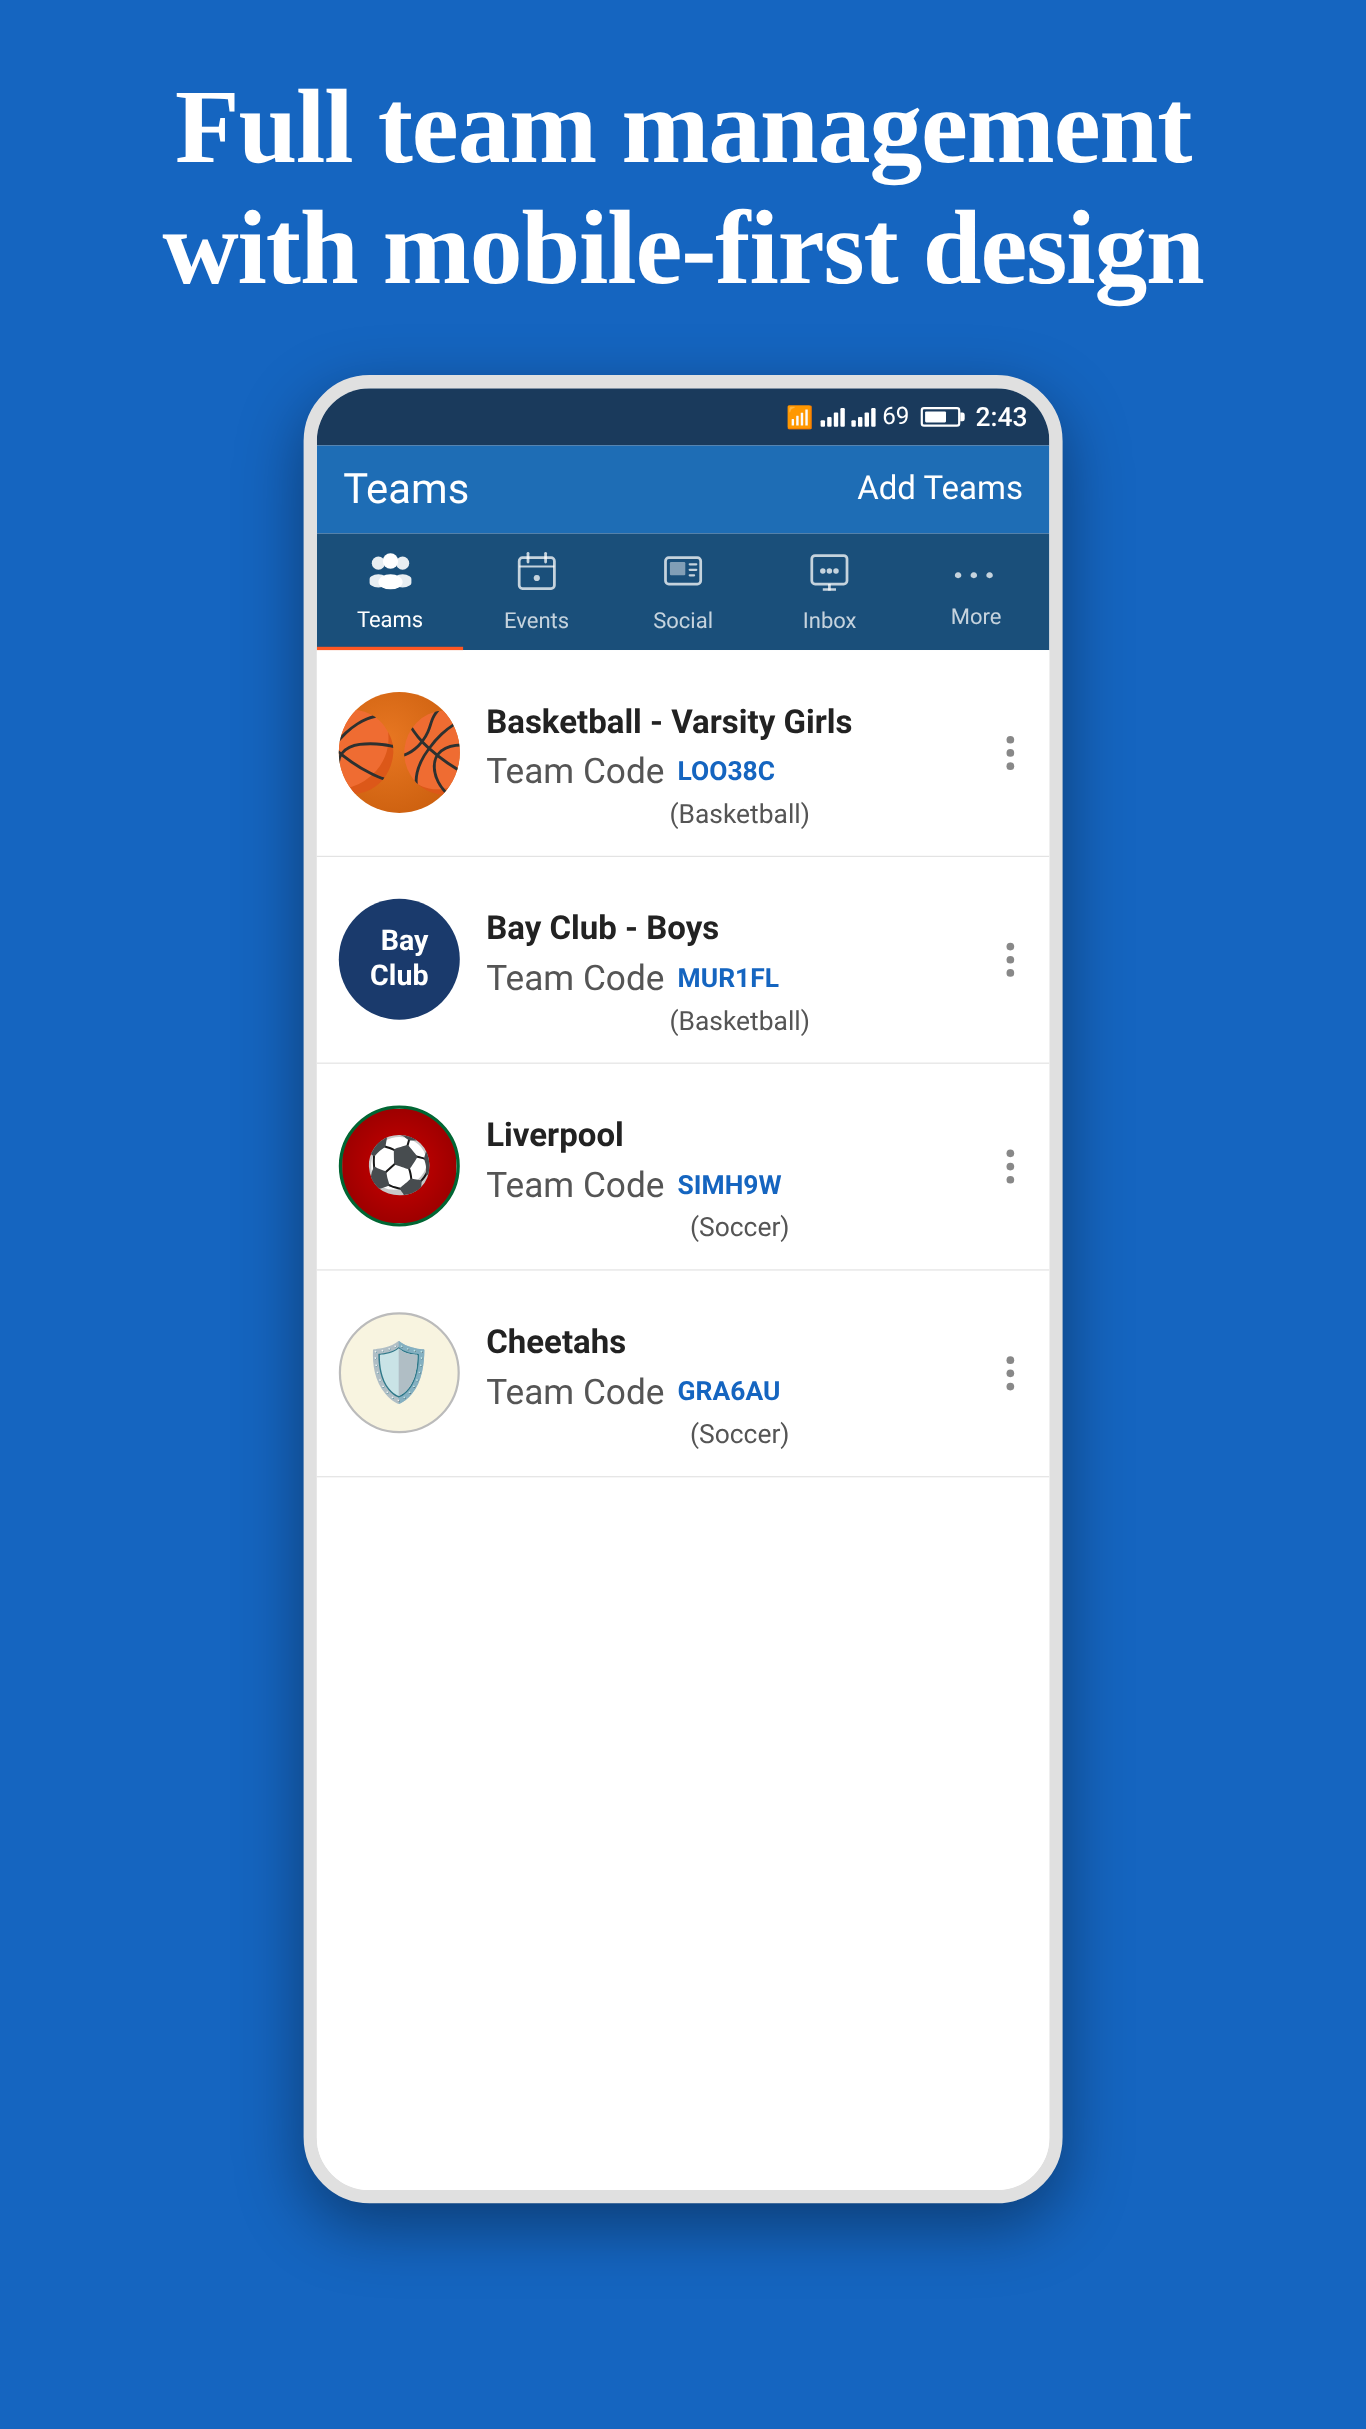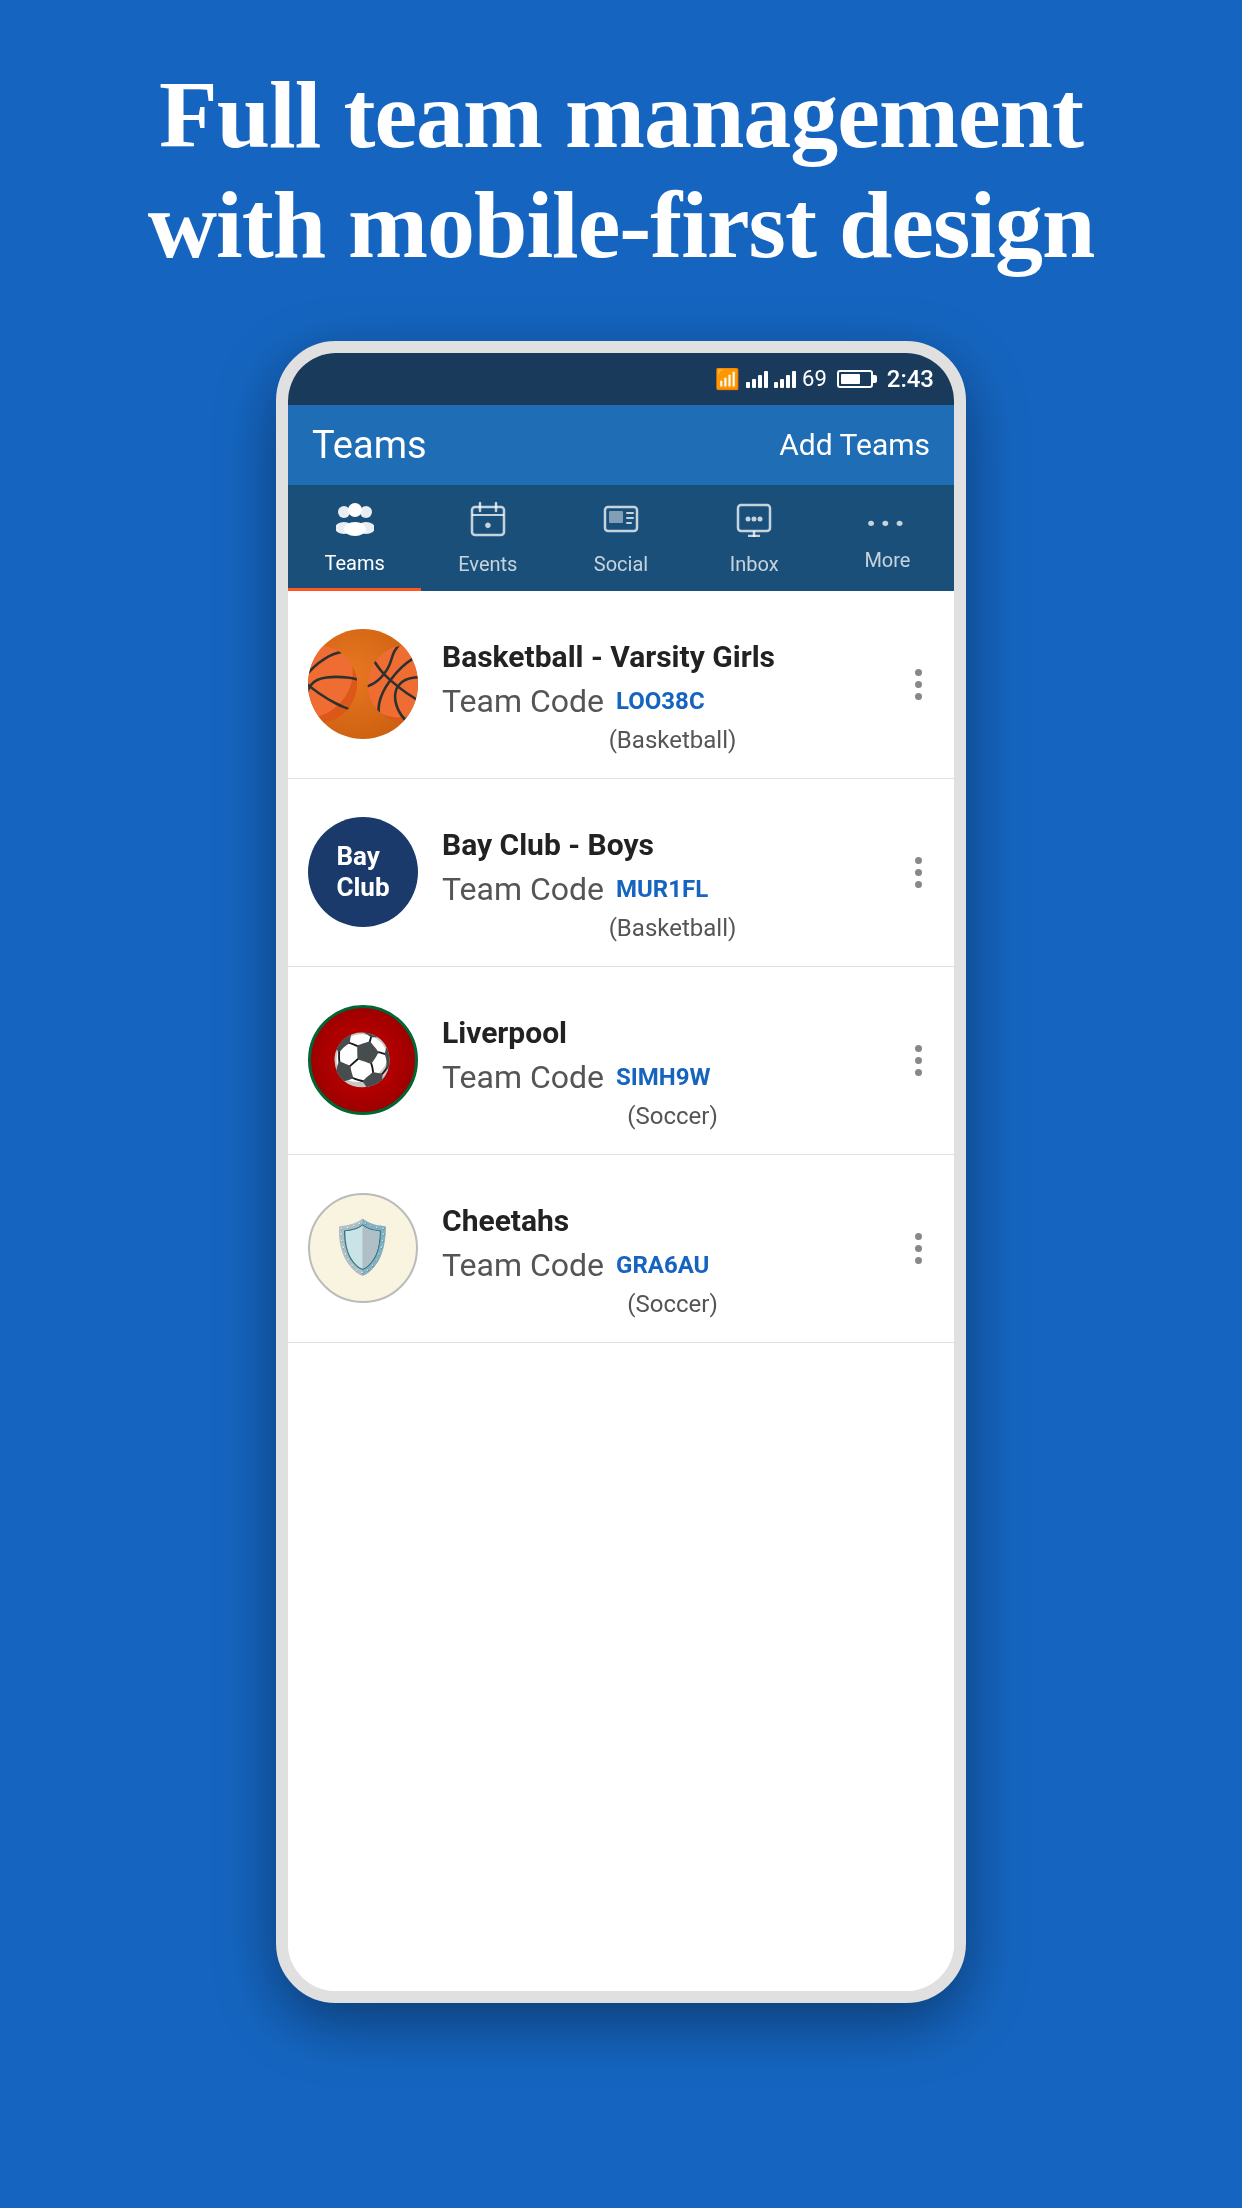--- a/index.html
+++ b/index.html
@@ -204,21 +204,21 @@
     .avatar-bayclub {
       background: #1A3A6C;
       flex-direction: column;
       font-size: 0;
     }
 
     .avatar-bayclub .bc-text {
       color: white;
       font-size: 26px;
       font-weight: 700;
-      text-align: left;
+      text-align: right;
       line-height: 1.2;
     }
 
     
     .avatar-liverpool {
       background: #CC0000;
       font-size: 0;
       border: 3px solid #006633;
     }
 

